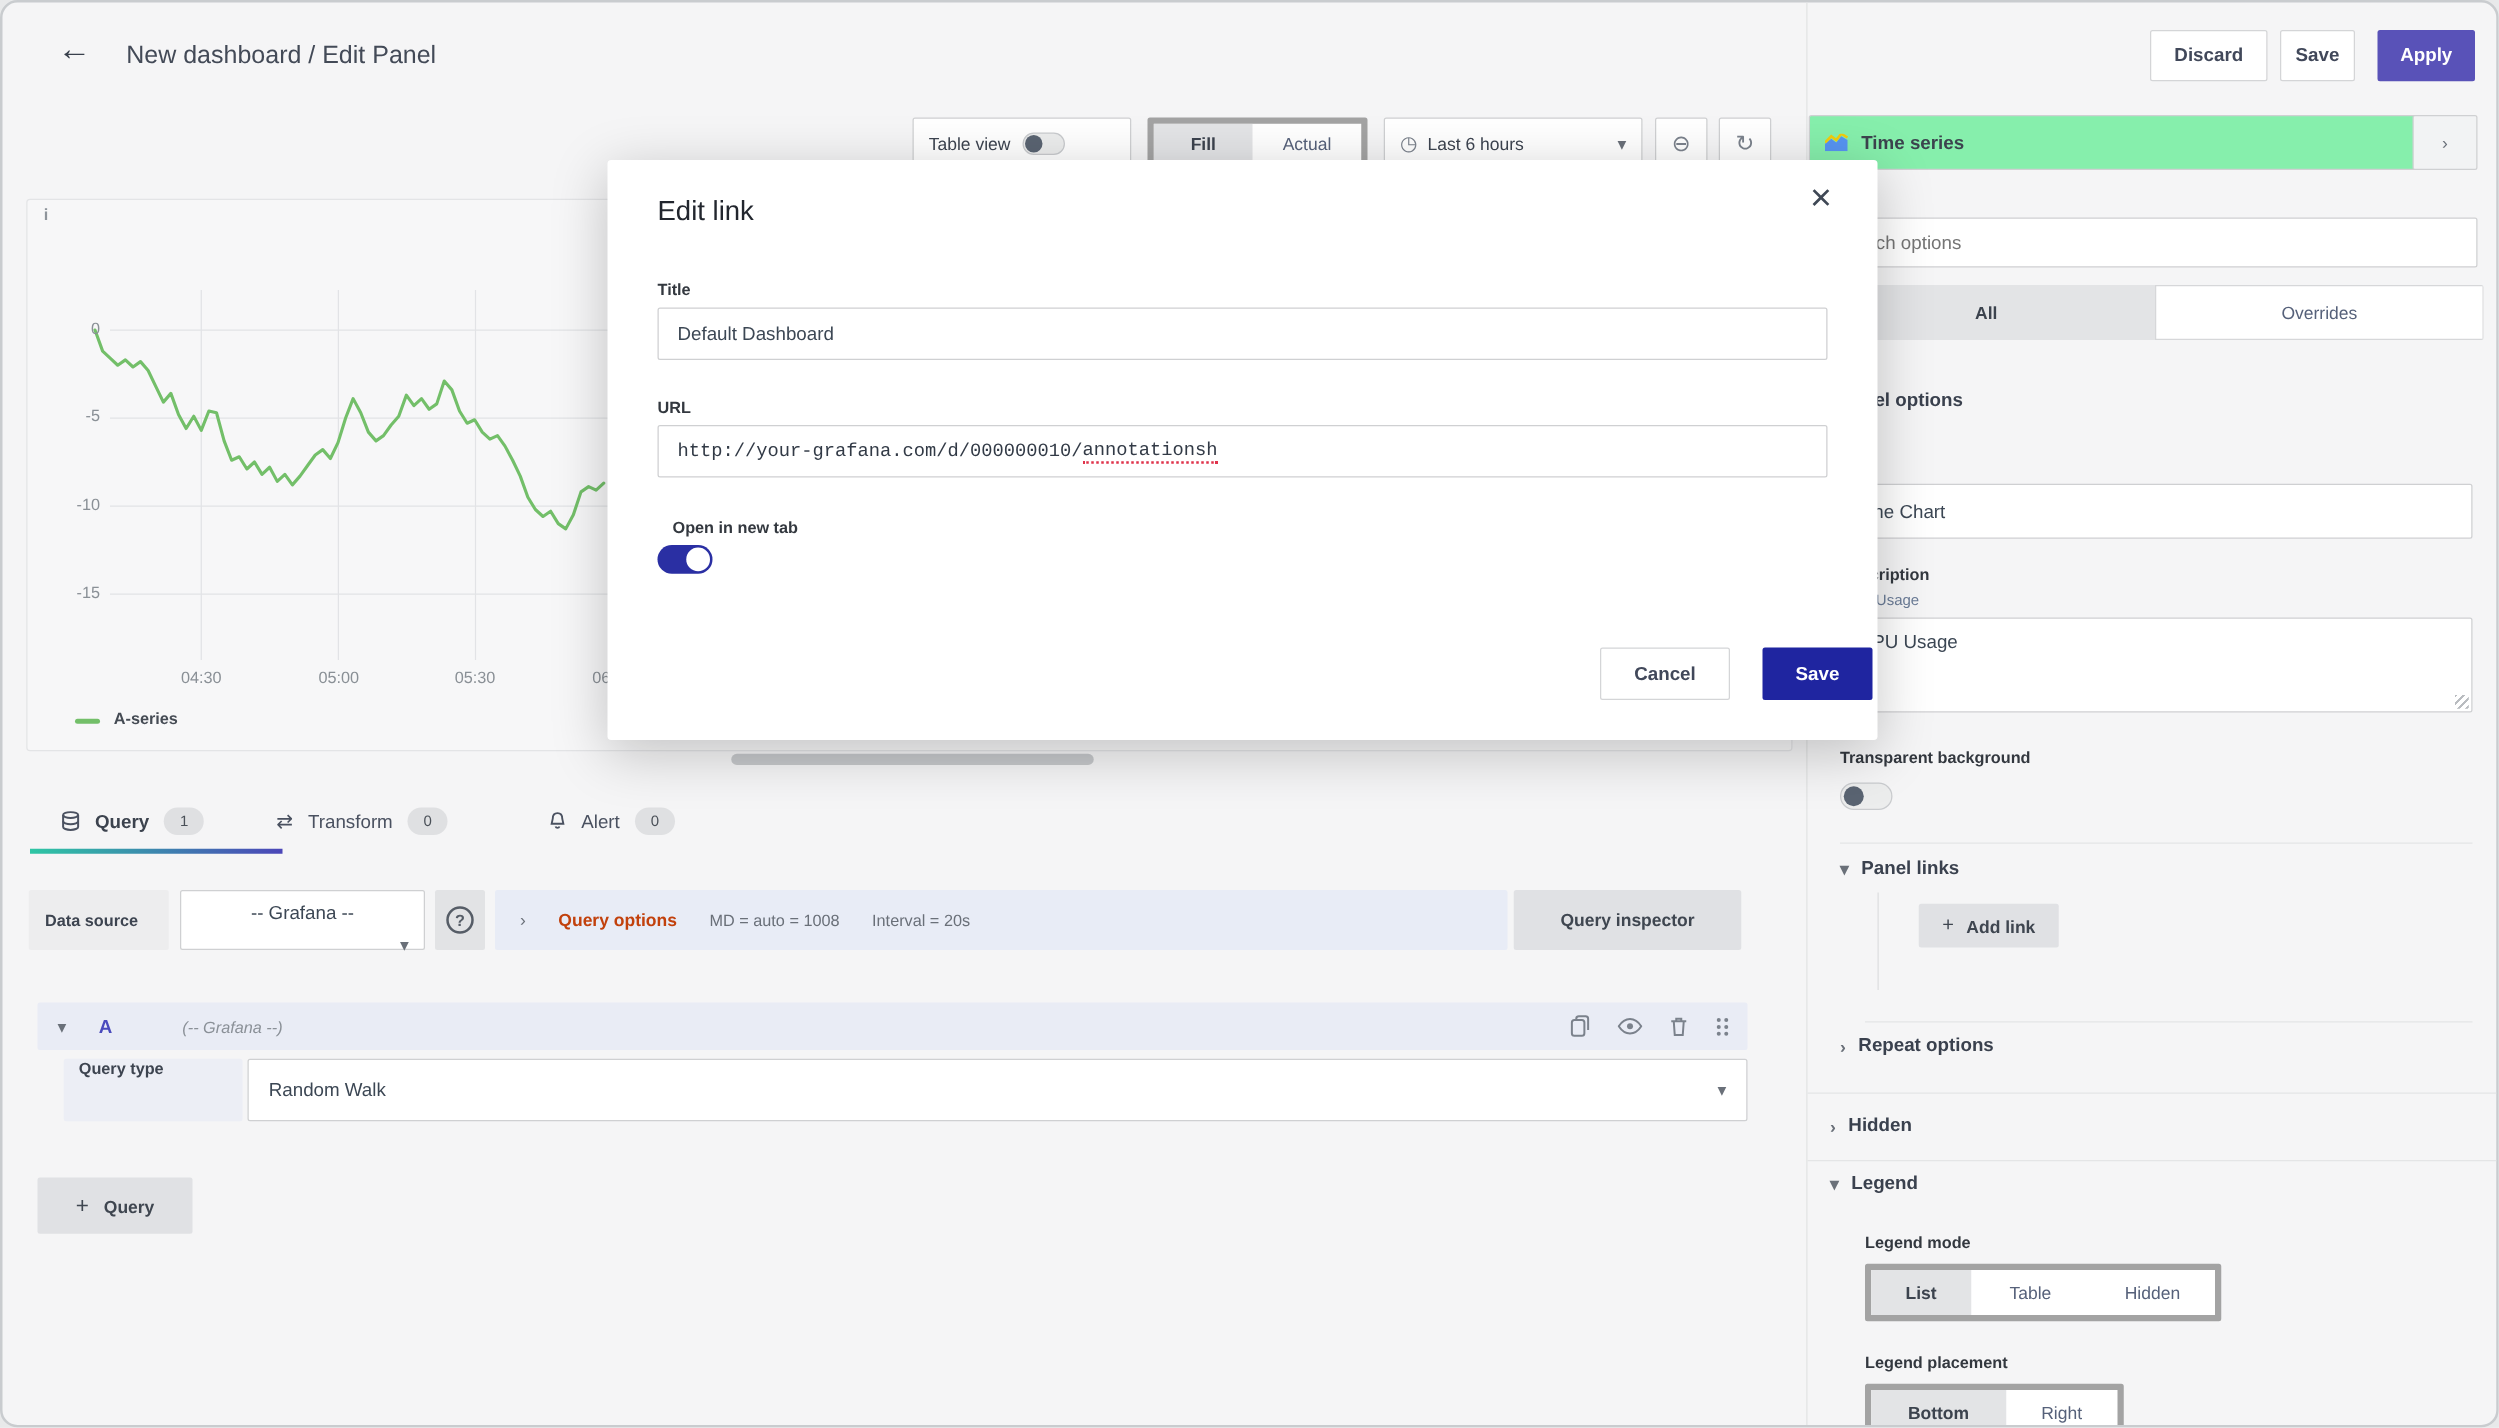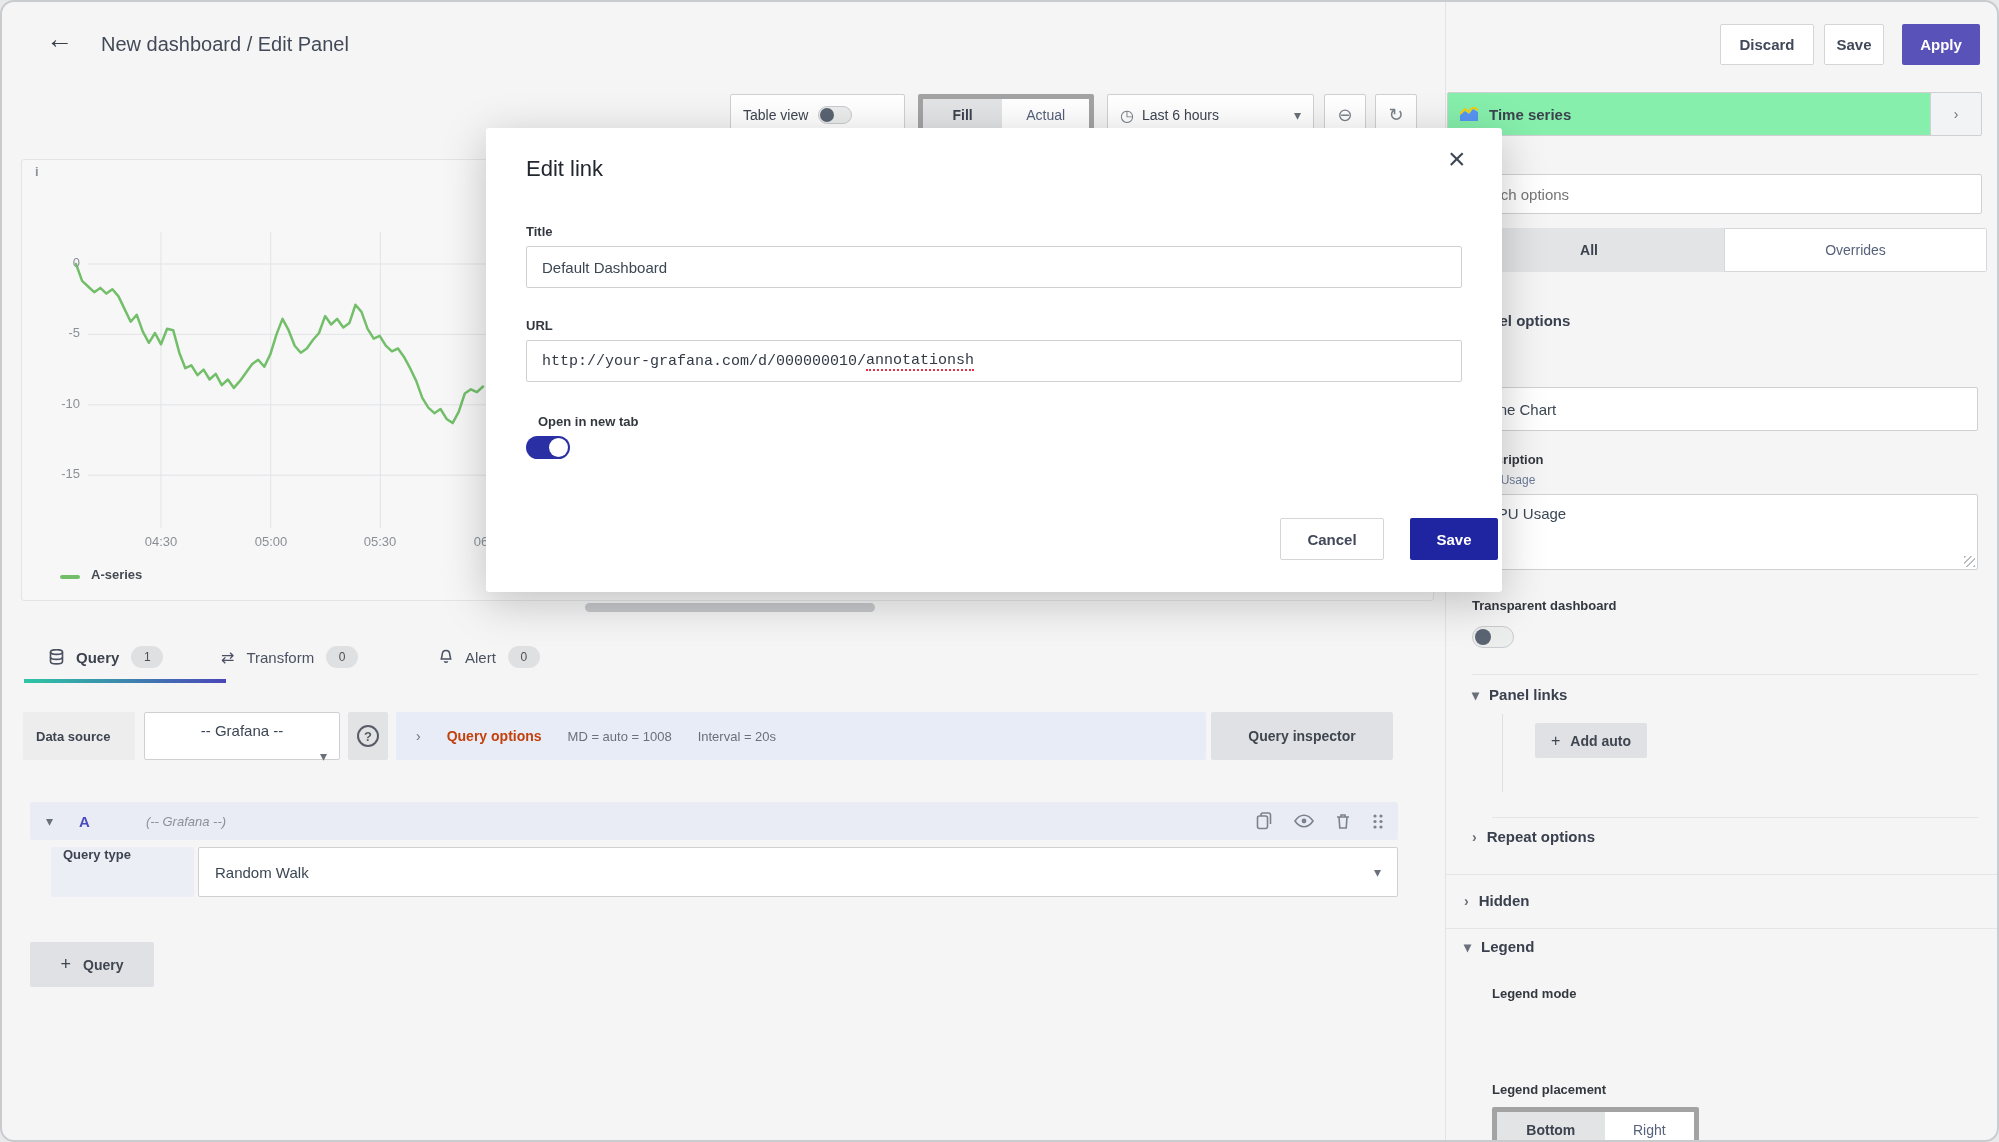--- a/index.html
+++ b/index.html
@@ -222,35 +222,35 @@
 
   <div class="abs label-sm" style="left:1470px; top:356px;">Title</div>
   <input class="abs input-box" style="left: 1470px; top: 385px; width: 506px; height: 44px; padding: 0px 14px;" value="Line Chart">
 
   <div class="abs label-sm" style="left:1470px; top:450px;">Description</div>
   <div class="abs" style="left:1470px; top:471px; font-size:12px; color:#6b7c97;">Total Usage</div>
   <textarea class="abs input-box" style="left: 1470px; top: 492px; width: 506px; height: 76px; padding: 10px 14px; resize: none; font-family: &quot;Liberation Sans&quot;, sans-serif;">CPU Usage</textarea>
   <div class="abs" style="left:1962px; top:554px; width:11px; height:11px;
             background:repeating-linear-gradient(135deg,#b9bcc0 0 1.5px,transparent 1.5px 4.5px);"></div>
 
-  <div class="abs label-sm" style="left:1470px; top:596px;">Transparent dashboard</div>
+  <div class="abs label-sm" style="left:1470px; top:596px;">Transparent background</div>
   <div class="abs toggle" style="left:1470px; top:624px; width:42px; height:22px; background:#eceded; border:1px solid #c9cbce;">
     <span class="knob" style="left:2px; top:2px; width:16px; height:16px; background:#5a6472;"></span>
   </div>
 
   <div class="abs divider-h" style="left:1470px; top:672px; width:506px;"></div>
 
   <div class="abs section-head" style="left:1470px; top:684px;">
     <span class="chev">▾</span>
     <span>Panel links</span>
   </div>
   <div class="abs" style="left:1500px; top:712px; width:1px; height:78px; background:#dddee0;"></div>
   <div class="abs btn btn-gray" style="left:1533px; top:721px; width:112px; height:35px; gap:10px; font-size:14px;">
     <span style="font-weight:normal; font-size:16px;">+</span>
-    <span>Add auto</span>
+    <span>Add link</span>
   </div>
 
   <div class="abs divider-h" style="left:1490px; top:815px; width:486px;"></div>
   <div class="abs section-head" style="left:1470px; top:826px;">
     <span class="chev">›</span>
     <span>Repeat options</span>
   </div>
 
   <div class="abs divider-h" style="left:1444px; top:872px; width:555px;"></div>
   <div class="abs section-head" style="left:1462px; top:890px;">
@@ -258,20 +258,25 @@
     <span>Hidden</span>
   </div>
 
   <div class="abs divider-h" style="left:1444px; top:926px; width:555px;"></div>
   <div class="abs section-head" style="left:1462px; top:936px;">
     <span class="chev">▾</span>
     <span>Legend</span>
   </div>
 
   <div class="abs label-sm" style="left:1490px; top:984px;">Legend mode</div>
+  <div class="abs seg-group" style="left:1490px; top:1009px; width:285px; height:46px;">
+    <div class="seg sel" style="width:82px;">List</div>
+    <div class="seg" style="width:98px;">Table</div>
+    <div class="seg" style="width:103px;">Hidden</div>
+  </div>
 
   <div class="abs label-sm" style="left:1490px; top:1080px;">Legend placement</div>
   <div class="abs seg-group" style="left:1490px; top:1105px; width:207px; height:46px;">
     <div class="seg sel" style="width:112px;">Bottom</div>
     <div class="seg" style="width:93px;">Right</div>
   </div>
 
   <div class="abs" style="left:484px; top:126px; width:1016px; height:464px; background:#fff; border-radius:3px;
                           box-shadow:0 10px 45px rgba(0,0,0,0.22); z-index:10;">
     <div class="abs" style="left:40px; top:28px; font-size:22px; font-weight:500; color:#22262e;">Edit link</div>

